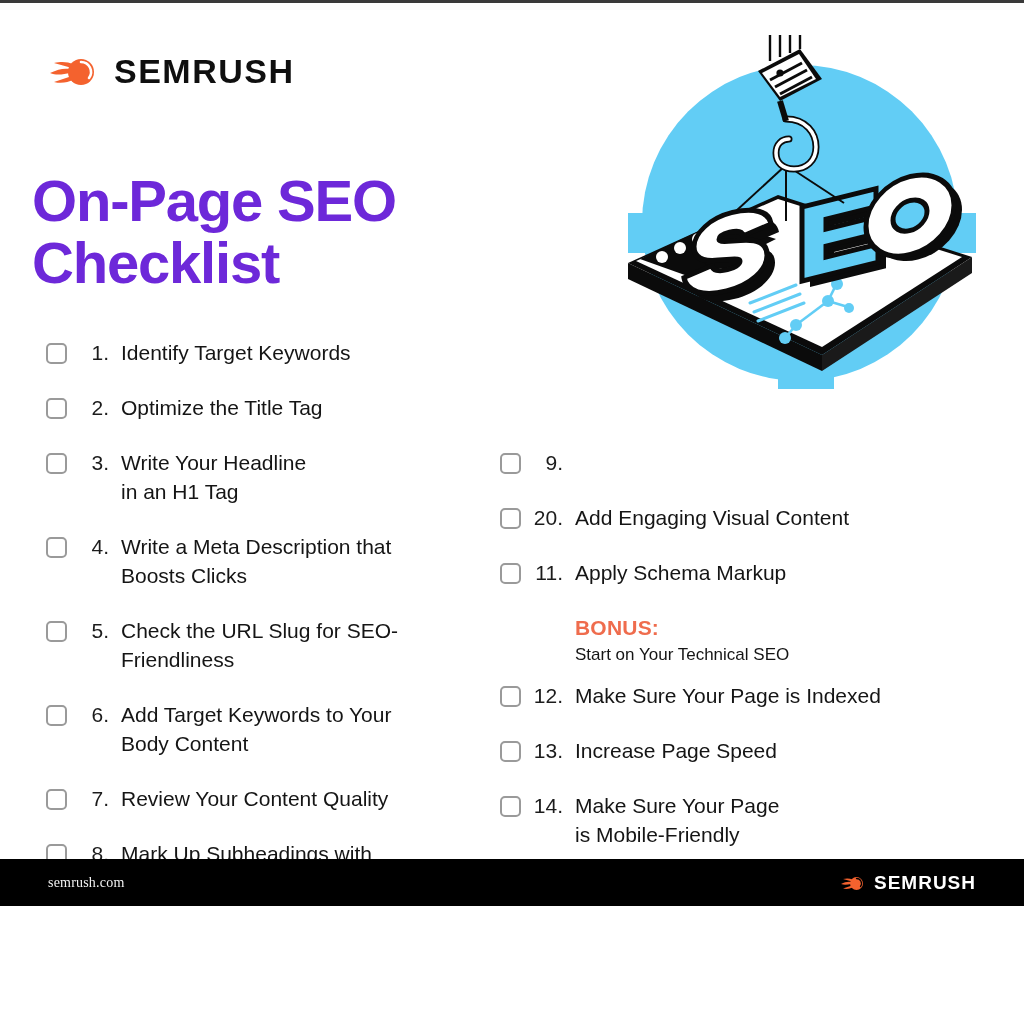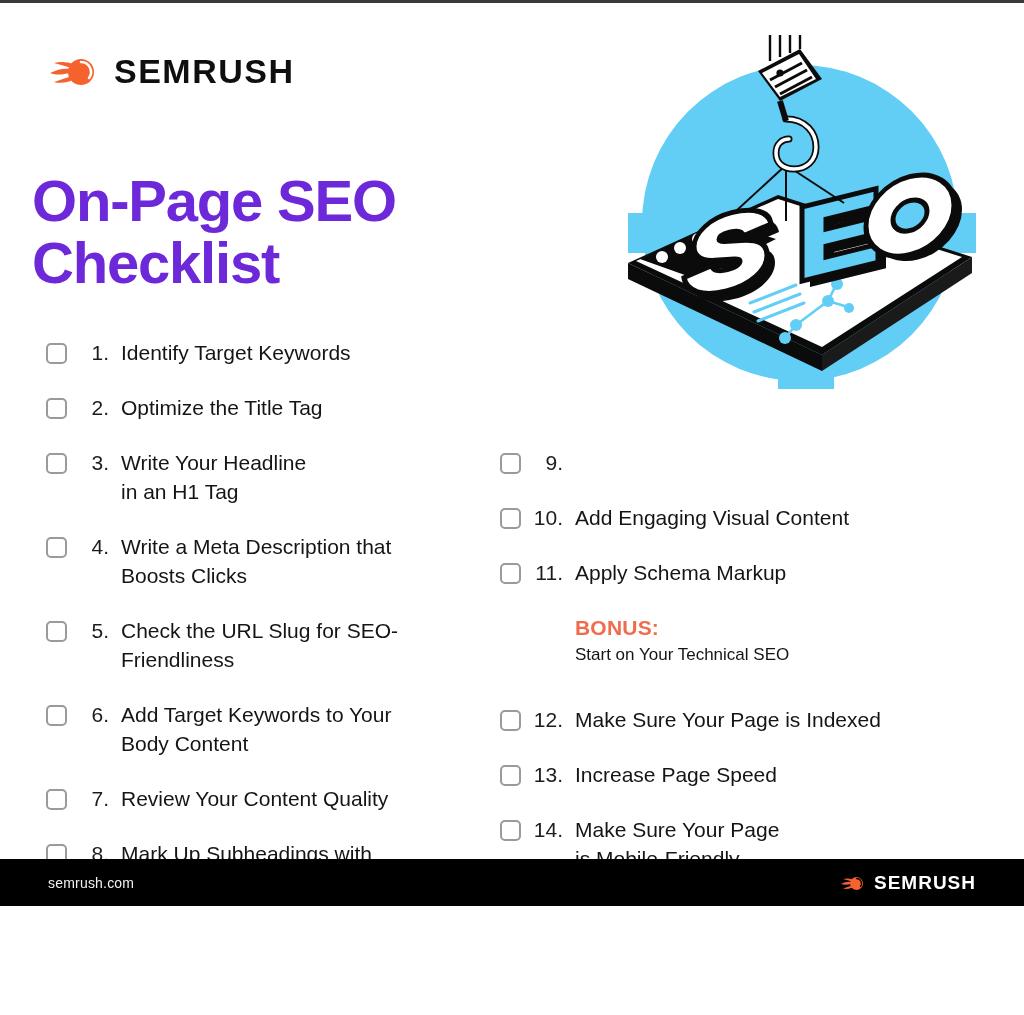--- a/index.html
+++ b/index.html
@@ -70,21 +70,21 @@
     flex:1 1 auto;
     padding-left:12px;
     font-size:21px;line-height:1.38;
     color:#151515;
     font-family:"Liberation Sans", sans-serif;
     white-space:pre-line;
   }
 
   
   .bonus{
-    display:flex;align-items:flex-start;margin-bottom:40px;
+    display:flex;align-items:flex-start;margin-bottom:16px;
   }
   .bonus-spacer{flex:0 0 auto;width:21px;}
   .bonus-numspace{flex:0 0 auto;width:42px;}
   .bonus-body{flex:1 1 auto;padding-left:12px;}
   .bonus-label{
     font-size:21px;line-height:1.38;font-weight:bold;
     color:#ef6c4d;letter-spacing:0.2px;
     font-family:"Liberation Sans", sans-serif;
   }
   .bonus-sub{
@@ -94,21 +94,21 @@
 
   
   .footer{
     position:absolute;left:0;bottom:0;width:1024px;height:47px;
     background:#000000;
     display:flex;align-items:center;
   }
   .footer-url{
     position:absolute;left:48px;
     color:#f2f2f2;font-size:14px;letter-spacing:0.2px;
-    font-family:Liberation Sans, sans-serif;
+    font-family:Liberation Serif, serif;
   }
   .footer-brand{
     position:absolute;right:48px;
     display:flex;align-items:center;gap:8px;
   }
   .footer-comet{width:26px;height:20px;display:block;}
   .footer-word{
     font-size:19px;font-weight:bold;letter-spacing:1px;color:#ffffff;
     font-family:"Liberation Sans", sans-serif;line-height:1;
   }
@@ -283,21 +283,21 @@
 
   <div class="col col-right">
 
     <div class="item">
       <span class="cbox"></span>
       <span class="num">9.</span>
     </div>
 
     <div class="item">
       <span class="cbox"></span>
-      <span class="num">10.</span>
+      <span class="num">20.</span>
       <span class="txt">Add Engaging Visual Content</span>
     </div>
 
     <div class="item">
       <span class="cbox"></span>
       <span class="num">11.</span>
       <span class="txt">Apply Schema Markup</span>
     </div>
 
     <div class="bonus">

